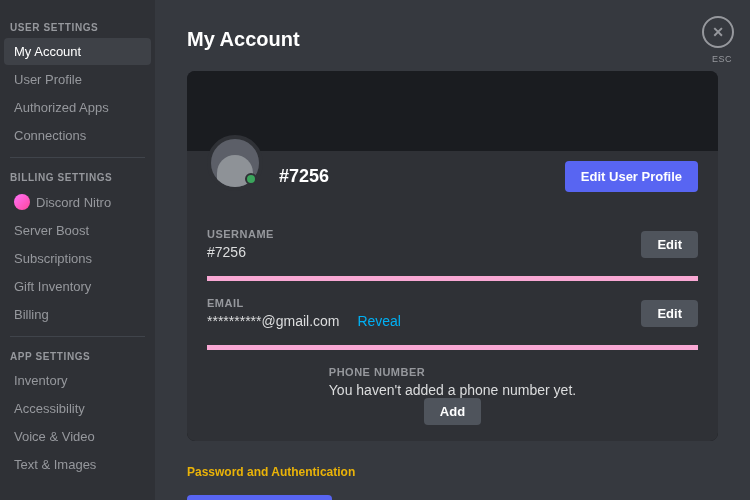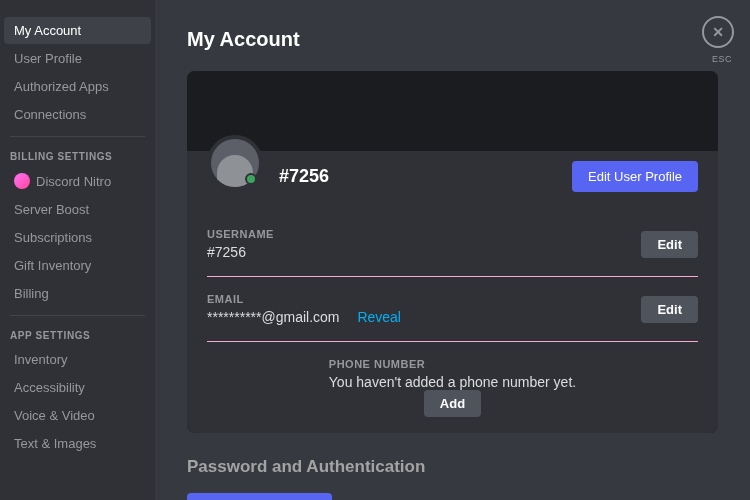--- a/index.html
+++ b/index.html
@@ -136,33 +136,33 @@
       color: #fff;
       flex: 1;
     }
     .edit-profile-btn {
       background: #5865f2;
       color: #fff;
       border: none;
       border-radius: 4px;
       padding: 8px 16px;
       font-size: 13px;
-      font-weight: 400;
+      font-weight: 700;
       cursor: pointer;
     }
 
     
     .info-section {
       background: #2f3136;
       border-radius: 0 0 8px 8px;
       padding: 0 20px;
     }
     .info-row {
       padding: 16px 0;
-      border-bottom: 1px solid #f9a8d4;
+      border-bottom: 5px solid #f9a8d4;
       display: flex;
       align-items: center;
       justify-content: space-between;
     }
     .info-row:last-child {
       border-bottom: none;
       flex-direction: column;
     }
     .info-label {
       font-size: 11px;
@@ -189,23 +189,23 @@
       border-radius: 4px;
       padding: 6px 16px;
       font-size: 13px;
       font-weight: 600;
       cursor: pointer;
       white-space: nowrap;
     }
 
     
     .section-title {
-      font-size: 17px;
-      font-weight: 700;
-      color: #a3a3a3;
+      font-size: 12px;
+      font-weight: 700;
+      color: #eab308;
       margin-bottom: 16px;
     }
     .change-password-btn {
       background: #5865f2;
       color: #fff;
       border: none;
       border-radius: 4px;
       padding: 8px 16px;
       font-size: 13px;
       font-weight: 600;
@@ -239,20 +239,21 @@
       position: absolute;
       top: 54px;
       right: 18px;
       letter-spacing: 0.5px;
     }
   </style>
 </head>
 <body>
 
 <nav class="sidebar">
+  <div class="sidebar-section-label">USER SETTINGS</div>
   <div class="sidebar-item active">
     <span>My Account</span>
   </div>
   <div class="sidebar-item">
     <span>User Profile</span>
   </div>
   <div class="sidebar-item">
     <span>Authorized Apps</span>
   </div>
   <div class="sidebar-item">

